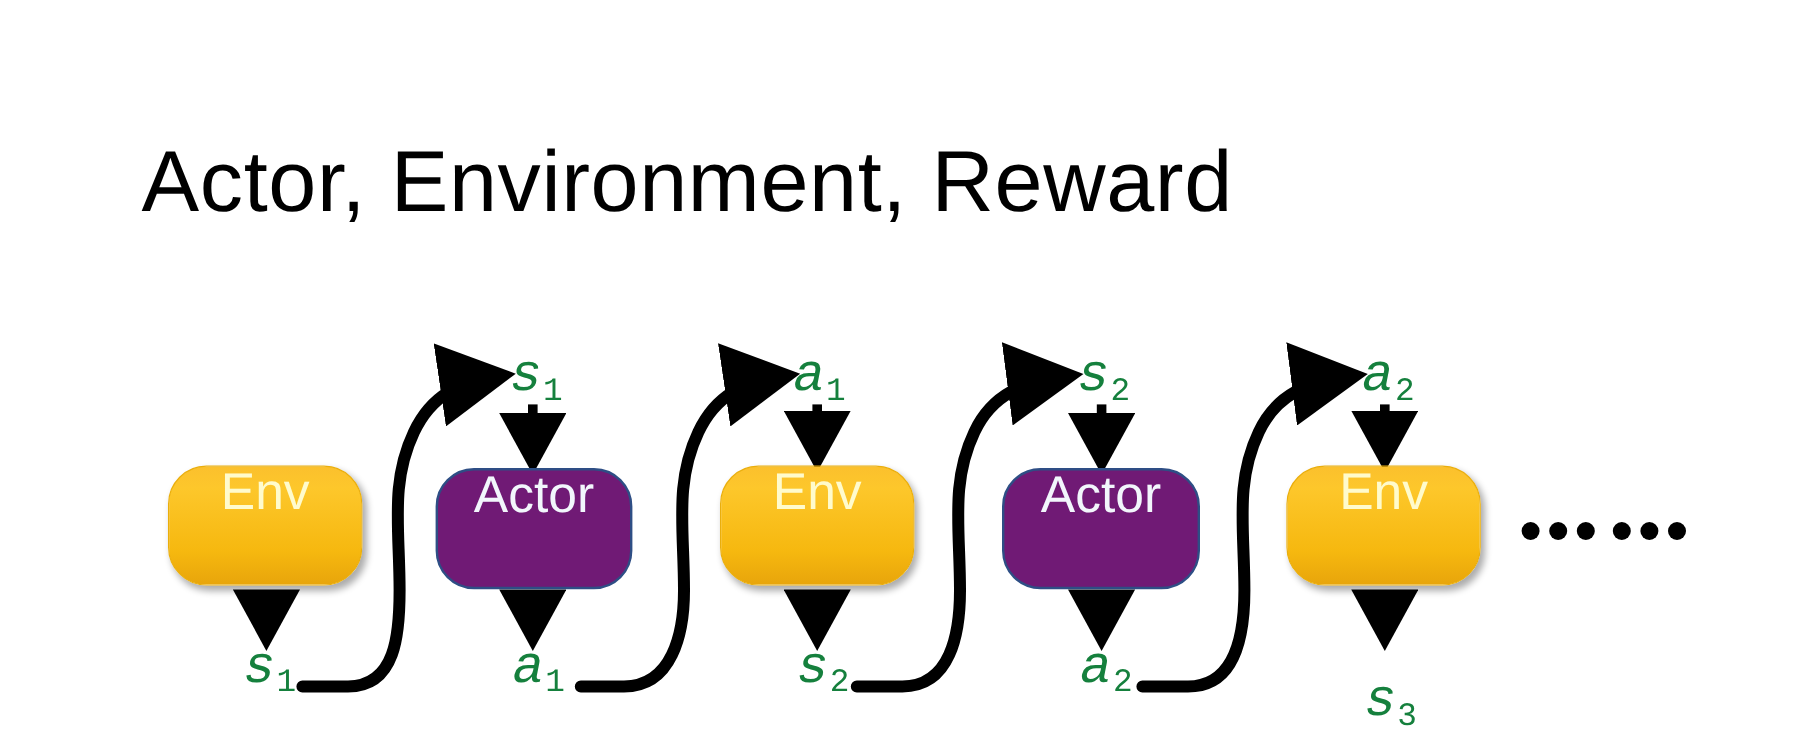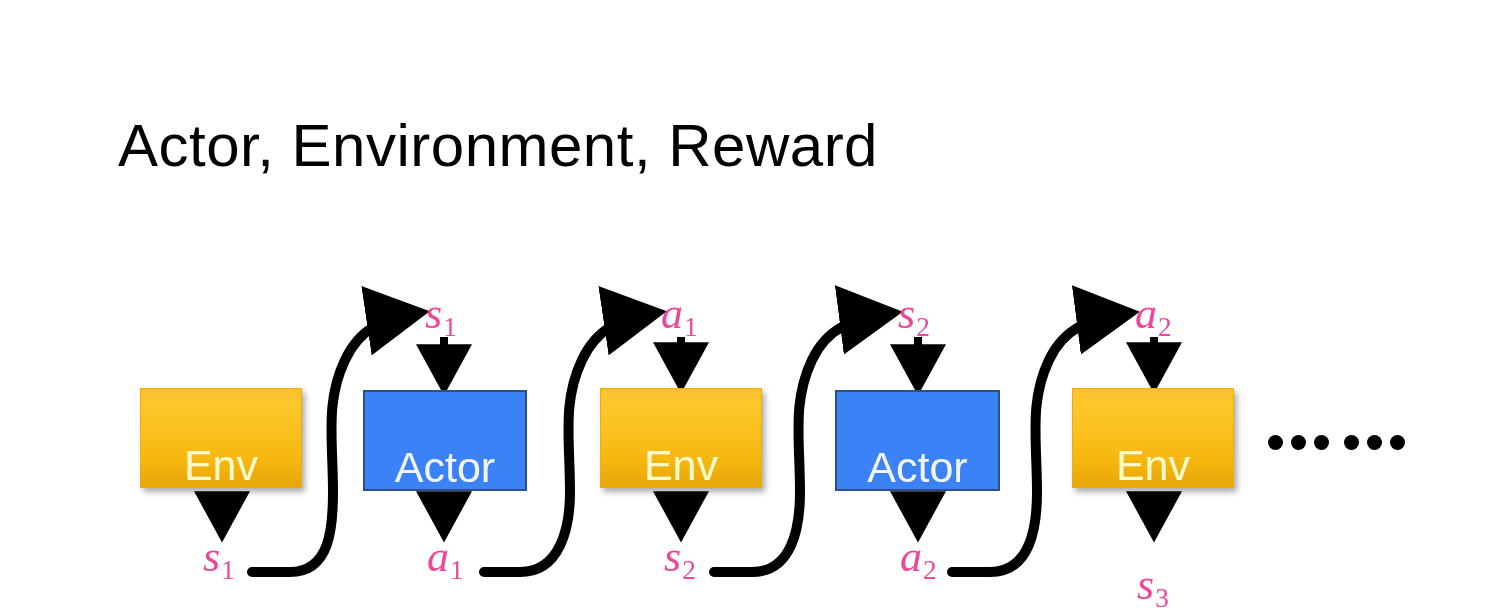--- a/index.html
+++ b/index.html
@@ -15,21 +15,21 @@
     overflow: hidden;
     font-family: "Liberation Sans", sans-serif;
   }
 
   
   #slide-title {
     position: absolute;
     left: 118px;
     top: 116px;
     font-family: "Liberation Sans", sans-serif;
-    font-size: 60px;
+    font-size: 72px;
     font-weight: 300;
     letter-spacing: 0.5px;
     color: #000000;
     white-space: nowrap;
     line-height: 1.0;
   }
 
   
   #diagram-svg {
     position: absolute;
@@ -37,47 +37,48 @@
     top: 0;
     width: 1500px;
     height: 608px;
   }
 
   
   .node-box {
     position: absolute;
     box-sizing: border-box;
     display: flex;
-    align-items: flex-end;
+    align-items: flex-start;
     justify-content: center;
     font-family: "Liberation Sans", sans-serif;
     font-weight: 400;
     line-height: 1;
+    border-radius: 32px;
   }
   .node-env {
     background: linear-gradient(180deg, #FBC02D 0%, #FDC72B 18%, #F6B80F 72%, #E8A50B 100%);
     color: #FFFBCC;
     font-size: 43px;
     box-shadow: 3px 4px 6px rgba(0,0,0,0.33);
     border: 1px solid #EAAE0C;
   }
   .node-actor {
-    background: #3b82f6;
+    background: #701a75;
     color: #F2F6FC;
     font-size: 43px;
     border: 2px solid #2E4E85;
   }
 
   
   .math-label {
     position: absolute;
-    font-family: Liberation Serif, serif;
+    font-family: Liberation Mono, monospace;
     font-style: italic;
     font-size: 44px;
-    color: #ec4899;
+    color: #15803d;
     white-space: nowrap;
     line-height: 1;
   }
   .math-label sub {
     font-size: 0.62em;
     font-style: normal;
     vertical-align: -0.28em;
     margin-left: 1px;
   }
 

